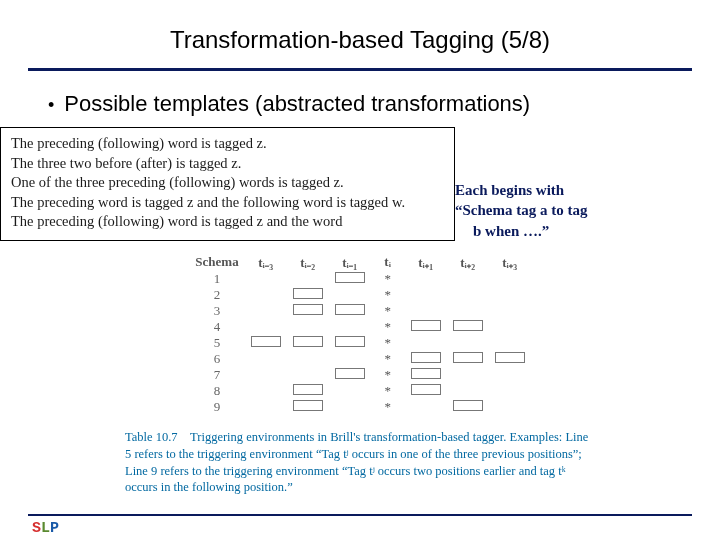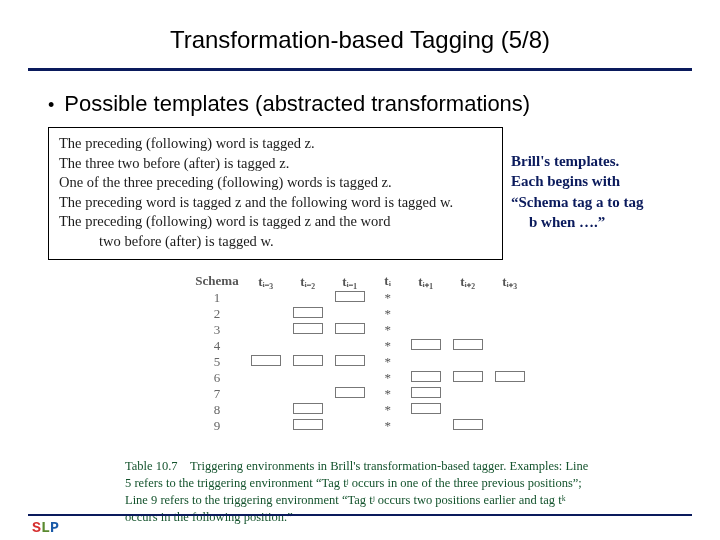--- a/index.html
+++ b/index.html
@@ -29,24 +29,23 @@
     align-items: baseline;
     gap: 10px;
     margin: 20px 0 10px 48px;
     font-size: 22px;
   }
   .bullet-dot {
     font-size: 18px;
   }
   .content-row {
     display: flex;
-    align-items: flex-start;
-    margin-left: 48px;
+    align-items: flex-end;
     margin-right: 20px;
-    gap: 8px;
+    gap: 0;
   }
   .template-box {
     border: 1px solid #000;
     width: 455px;
     padding: 6px 10px 8px 10px;
     font-family: "Times New Roman", Times, serif;
     font-size: 14.5px;
     line-height: 1.35;
     color: #1a1a1a;
     filter: blur(0.3px);
@@ -86,23 +85,23 @@
     display: inline-block;
     width: 30px;
     height: 11px;
     border: 1px solid #777;
     background: #fff;
   }
   .star { font-weight: 400; color:#555; }
   .caption {
     font-family: "Times New Roman", Times, serif;
     font-size: 12.5px;
-    color: #14532d;
+    color: #0369a1;
     width: 470px;
-    margin: 24px auto 0 auto;
+    margin: 14px auto 0 auto;
     line-height: 1.35;
     filter: blur(0.5px);
   }
   .footer-rule {
     position: absolute;
     left: 28px; right: 28px;
     bottom: 24px;
     height: 2px;
     background: #0a1a5c;
   }
@@ -130,24 +129,22 @@
   <span>Possible templates (abstracted transformations)</span>
 </div>
 
 <div class="content-row">
   <div class="template-box">
     <div>The preceding (following) word is tagged z.</div>
     <div>The three two before (after) is tagged z.</div>
     <div>One of the three preceding (following) words is tagged z.</div>
     <div>The preceding word is tagged z and the following word is tagged w.</div>
     <div>The preceding (following) word is tagged z and the word</div>
-    <div class="indent">two before (after) is tagged w.</div>
   </div>
   <div class="side-note">
-    <div>Brill's templates.</div>
     <div>Each begins with</div>
     <div>“Schema tag a to tag</div>
     <div class="indent">b when ….”</div>
   </div>
 </div>
 
 <div class="tablewrap">
   <table class="schema">
     <thead>
       <tr>

